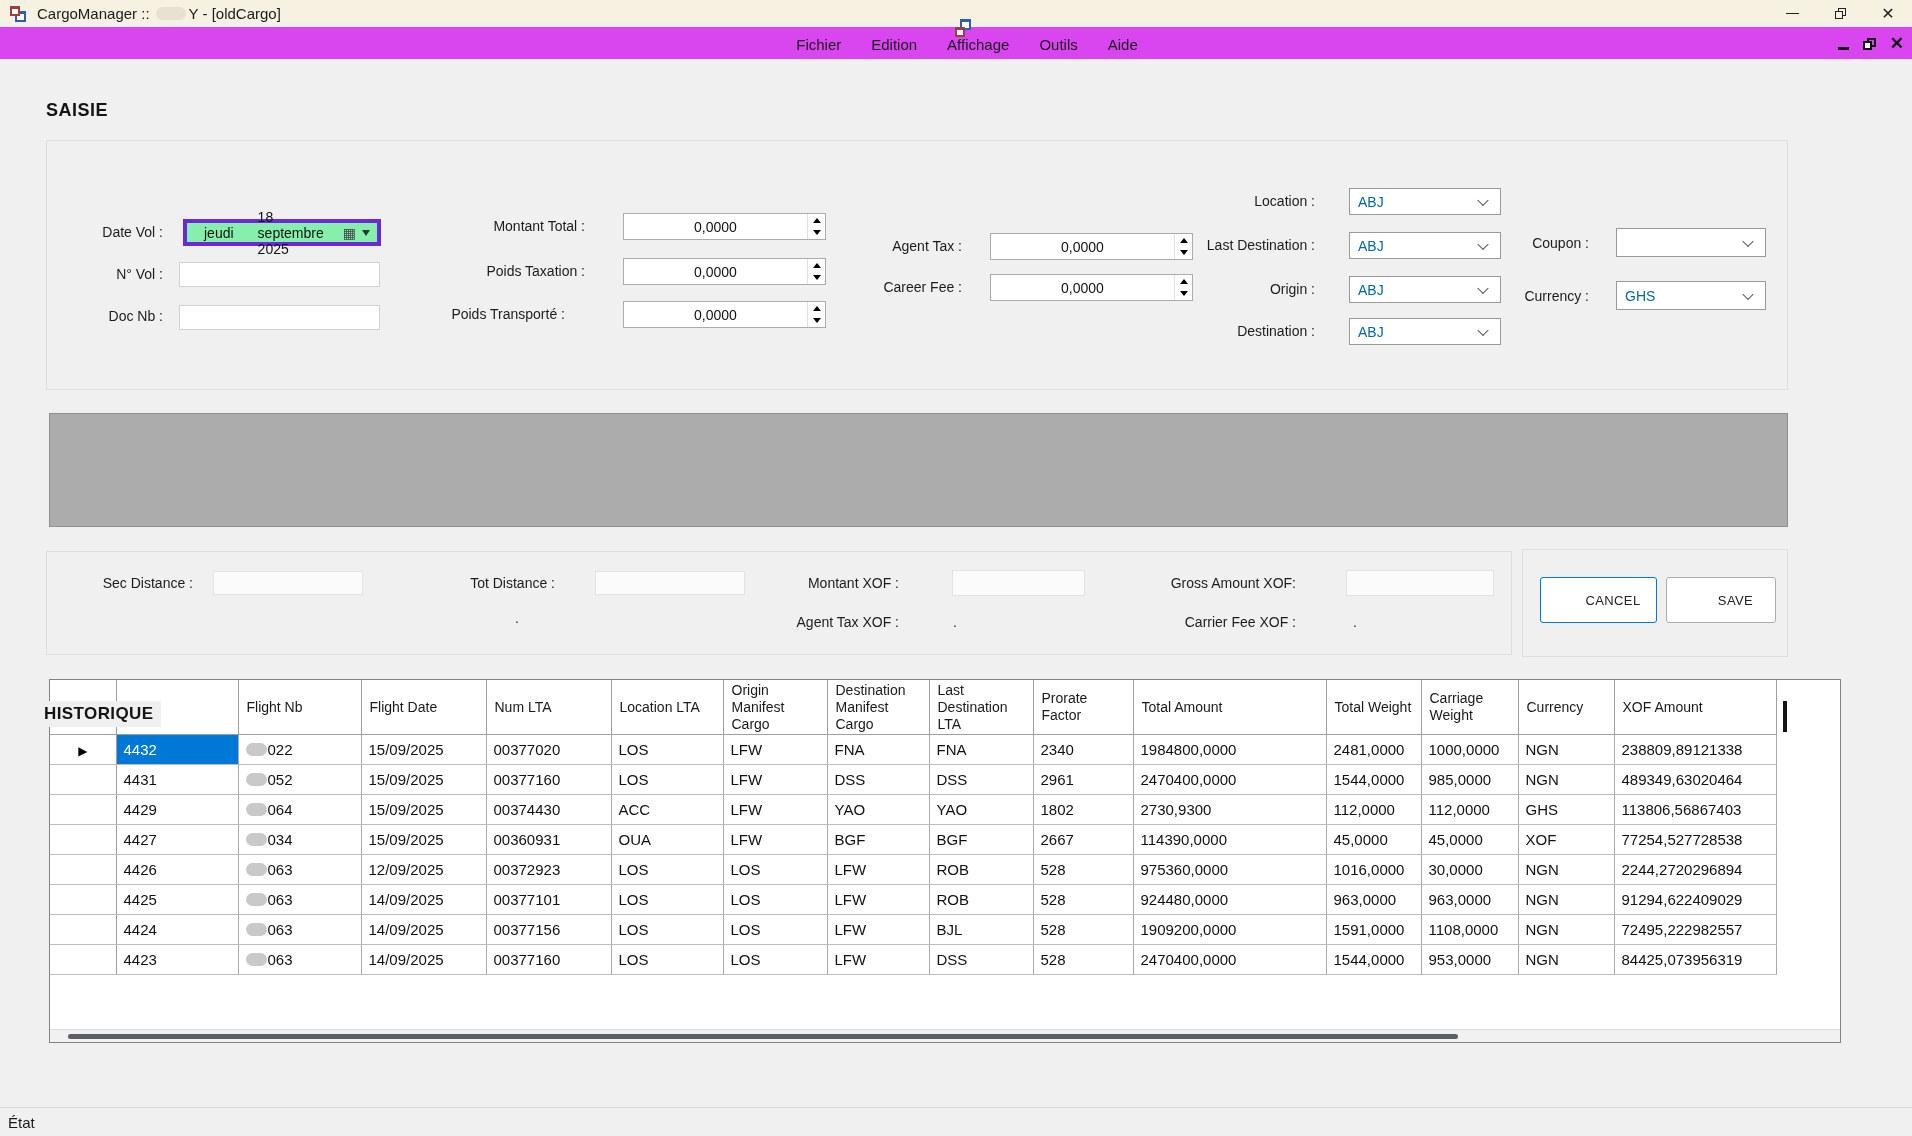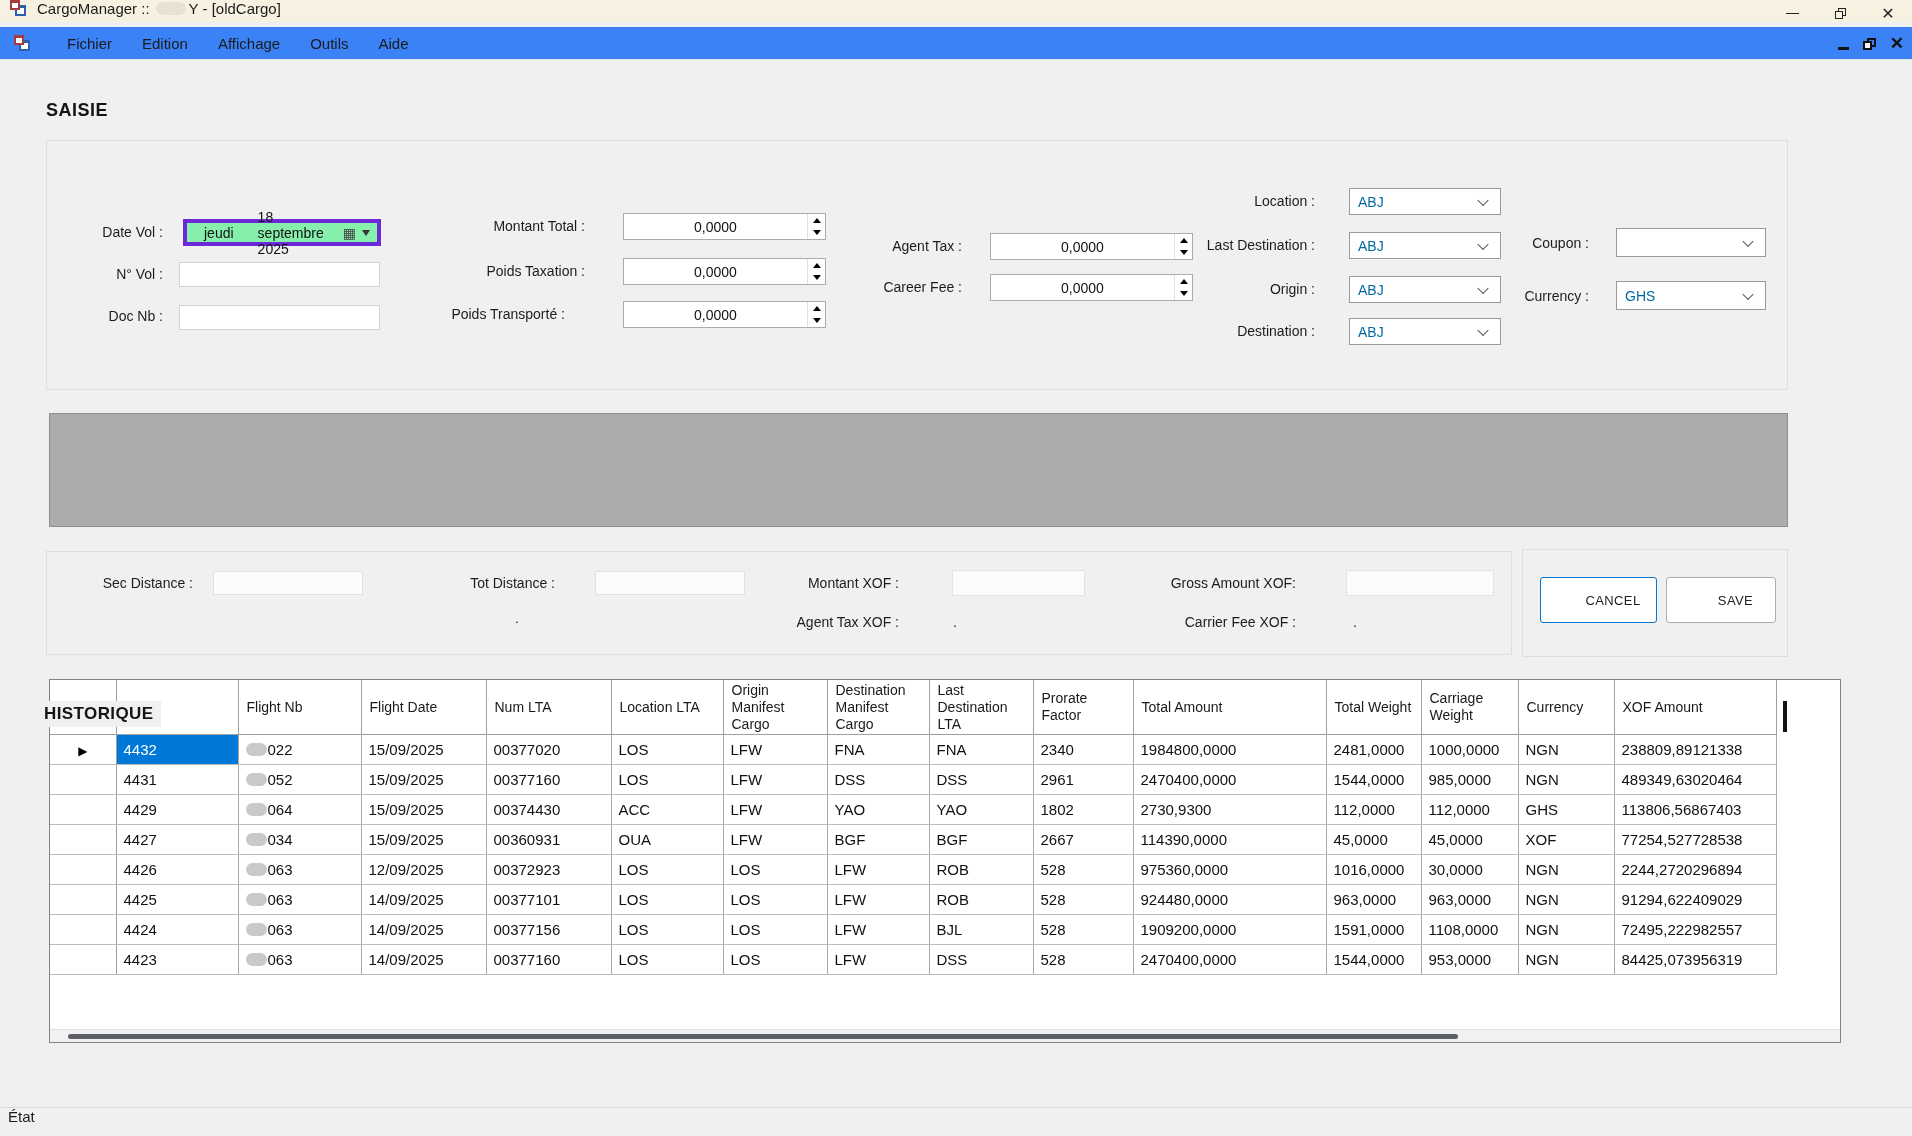--- a/index.html
+++ b/index.html
@@ -1,38 +1,38 @@
 <!DOCTYPE html>
 <html><head>
 <meta charset="utf-8">
 <style>
   * { margin:0; padding:0; box-sizing:border-box; }
   html,body { width:1912px; height:1136px; }
   body { font-family:"Liberation Sans", sans-serif; background:#f0f0f0; overflow:hidden; }
   .screen { position:relative; width:1912px; height:1136px; background:#f0f0f0; }
 
   
-  .titlebar { position:absolute; left:0; top:0; width:1912px; height:22px; background:#f7f1e1; display:flex; align-items:flex-start; }
+  .titlebar { position:absolute; left:0; top:0; width:1912px; height:22px; background:#f7f1e1; display:flex; align-items:flex-end; }
   .appicon { position:relative; width:16px; height:16px; margin-left:10px; }
   .appicon .back { position:absolute; right:0; bottom:0; width:11px; height:11px; background:#fff; border:2px solid #2f5faa; }
   .appicon .back::before { content:""; position:absolute; left:-2px; top:-2px; width:11px; height:3px; background:#2f5faa; }
   .appicon .front { position:absolute; left:0; top:0; width:10px; height:10px; background:#fff; border:2px solid #a33c3c; }
   .appicon .front::before { content:""; position:absolute; left:-2px; top:-2px; width:10px; height:3px; background:#a33c3c; }
   .titletext { margin-left:11px; font-size:15px; color:#1b1b1b; display:flex; align-items:center; }
   .title-redact { display:inline-block; width:30px; height:13px; background:#e7e1d2; border-radius:7px; margin:0 3px 0 6px; }
   .wincontrols { position:absolute; right:0; top:0; height:27px; display:flex; }
   .wbtn { width:48px; height:27px; display:flex; align-items:center; justify-content:center; color:#222; }
   .glyph-min { width:13px; height:1.6px; background:#222; }
   .glyph-restore { position:relative; width:11px; height:11px; }
   .glyph-restore .r1 { position:absolute; right:0; top:0; width:8px; height:8px; border:1.4px solid #222; }
   .glyph-restore .r2 { position:absolute; left:0; bottom:0; width:8px; height:8px; border:1.4px solid #222; background:#f7f1e1; }
   .glyph-close { font-size:16px; line-height:1; color:#222; }
 
   
-  .menubar { position:absolute; left:0; top:27px; width:1912px; height:33px; background:#3b82f6; border-bottom:1px solid #e3e3e3; display:flex; align-items:center; }
+  .menubar { position:absolute; left:0; top:27px; width:1912px; height:33px; background:#d946ef; border-bottom:1px solid #e3e3e3; display:flex; align-items:center;flex-direction:column; }
   .menubar .appicon { margin-left:14px; }
   .menuitems { display:flex; margin-left:22px; }
   .menuitem { font-size:15px; color:#1b1b1b; padding:6px 15px; }
   .mdicontrols { position:absolute; right:8px; top:0; height:33px; display:flex; align-items:center; gap:14px; }
   .mdi-min { width:11px; height:3px; background:#111; margin-top:9px; }
   .mdi-restore { position:relative; width:13px; height:12px; }
   .mdi-restore .r1 { position:absolute; right:0; top:0; width:9px; height:9px; border:2px solid #111; }
   .mdi-restore .r2 { position:absolute; left:0; bottom:0; width:9px; height:9px; border:2px solid #111; background:#f6f6f6; }
   .mdi-close { font-size:17px; font-weight:bold; color:#111; line-height:1; }
 
@@ -75,21 +75,21 @@
   table.grid td.rowhdr { border-right:1px solid #9f9f9f; text-align:center; padding:0; }
   table.grid td.sel { background:#0078d7; color:#fff; }
   .rowarrow { font-size:12px; color:#000; }
   .redact-blob { display:inline-block; width:21px; height:13px; background:#c9c9c9; border-radius:7px; vertical-align:-1px; margin-right:1px; }
   .vthumb { position:absolute; left:1733px; top:21px; width:4px; height:31px; background:#141414; }
   .hscroll { position:absolute; left:0; bottom:0; width:1790px; height:13px; background:#f1f1f1; border-top:1px solid #e0e0e0; }
   .hthumb { position:absolute; left:18px; top:4px; width:1390px; height:5px; background:#5c5f63; border-radius:3px; }
 
   .historique { position:absolute; left:42px; top:701px; z-index:5; background:#f0f0f0; padding:3px 8px 3px 2px; font-size:17px; font-weight:bold; color:#141414; letter-spacing:.4px; }
 
-  .statusbar { position:absolute; left:0; top:1107px; width:1912px; height:29px; background:#f0f0f0; border-top:1px solid #d9d9d9; display:flex; }
+  .statusbar { position:absolute; left:0; top:1107px; width:1912px; height:29px; background:#f0f0f0; border-top:1px solid #d9d9d9; display:flex; align-items:center; }
   .statusbar .txt { margin-left:8px; font-size:15px; color:#1a1a1a; }
 </style>
 </head>
 <body>
 
 <div class="screen">
 
   <div class="titlebar">
     <div class="appicon">
         <div class="back"></div>

